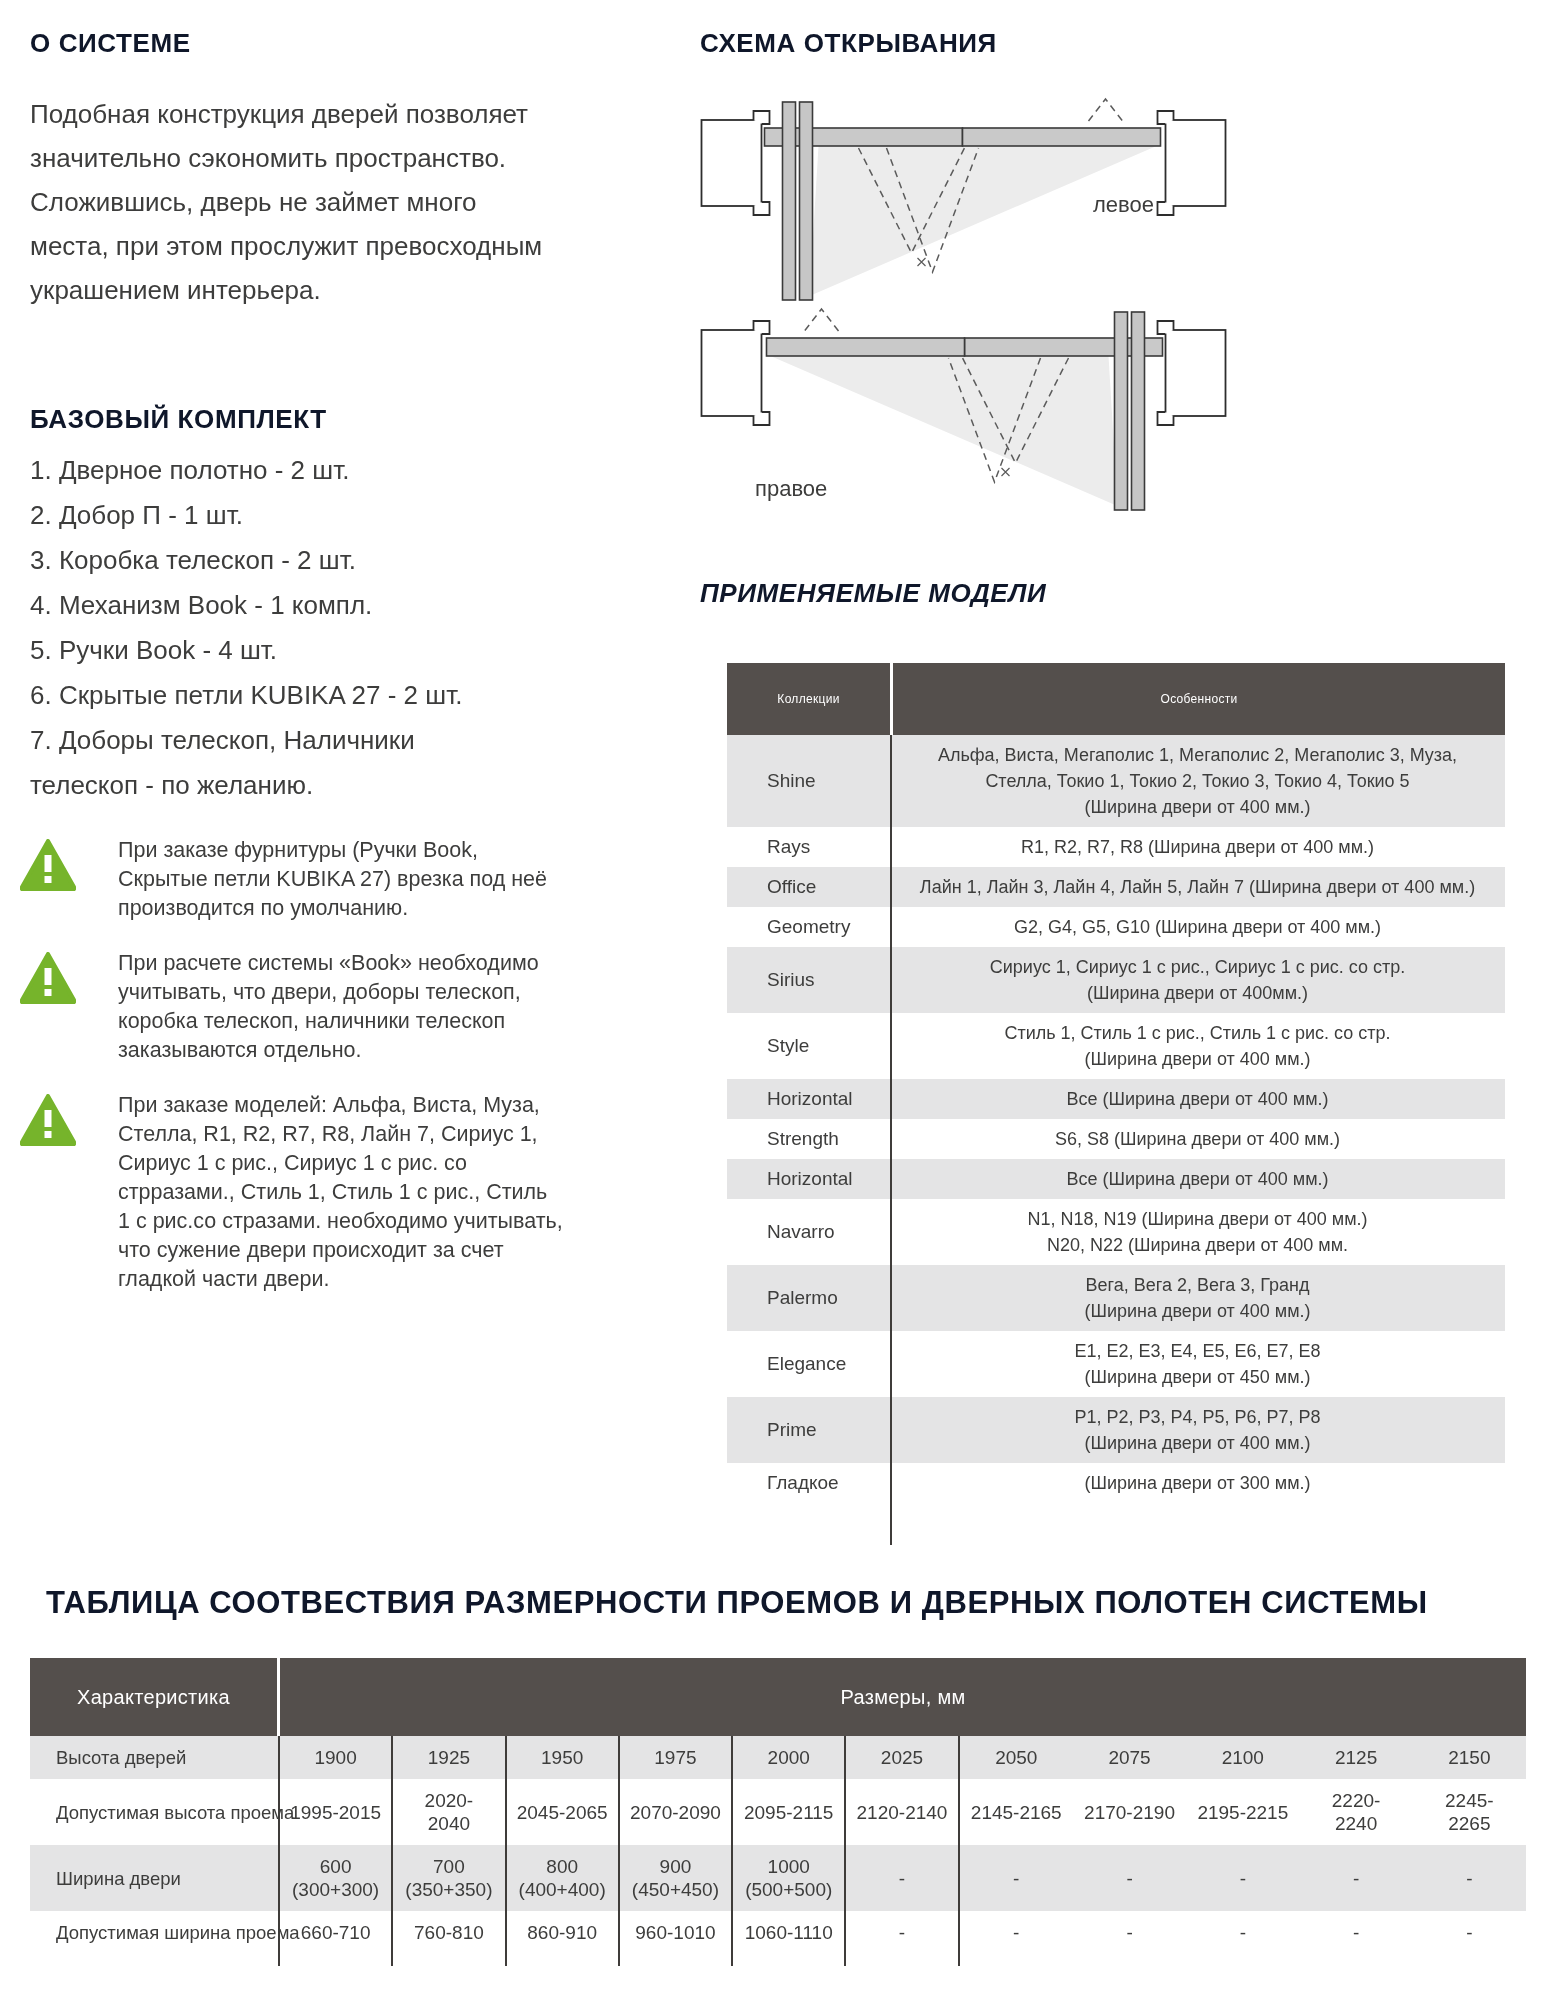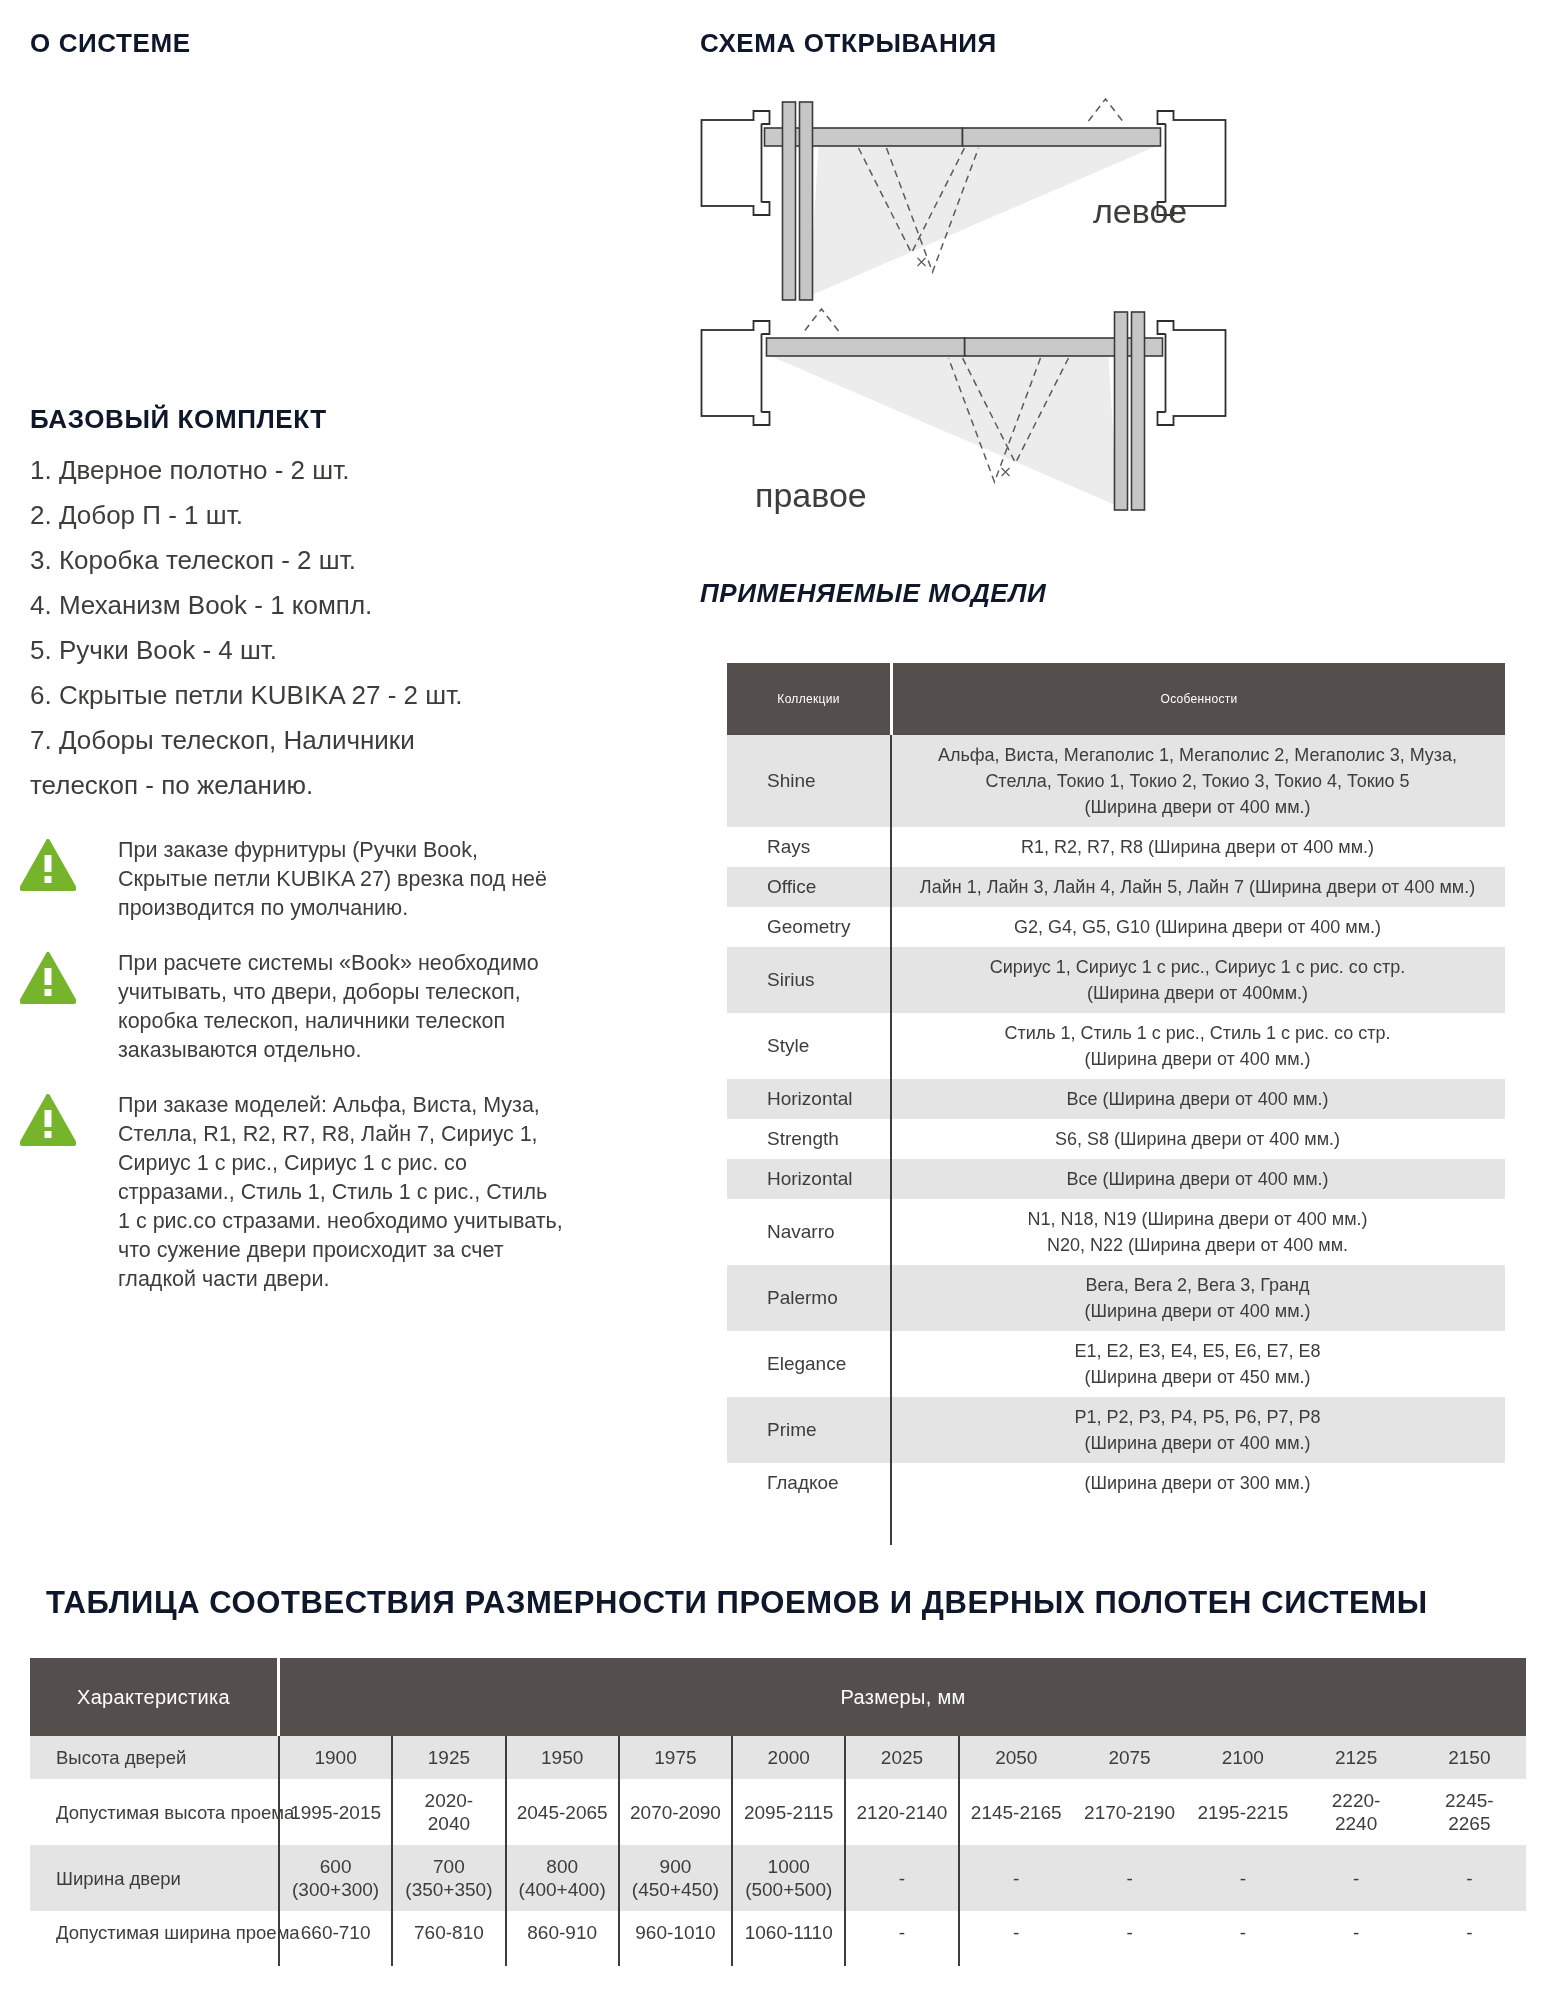--- a/index.html
+++ b/index.html
@@ -18,21 +18,21 @@
   
   .about-text{position:absolute;left:30px;top:92px;width:515px;font-size:26px;line-height:44px;color:var(--text);}
   .kit-list{position:absolute;left:30px;top:448px;width:470px;font-size:26px;line-height:45px;color:var(--text);}
   .warnings{position:absolute;left:20px;top:836px;width:545px;display:flex;flex-direction:column;gap:26px;}
   .warning{display:flex;gap:42px;align-items:flex-start;}
   .warning .icon{flex:0 0 56px;margin-top:3px;}
   .warning .wtext{font-size:21.5px;line-height:29px;width:463px;color:var(--text);}
 
   
   .diagram{position:absolute;left:697px;width:533px;height:215px;}
-  .diagram-label{position:absolute;font-size:34px;color:var(--text);}
+  .diagram-label{position:absolute;font-size:22px;color:var(--text);}
 
   
   .models{position:absolute;left:727px;top:663px;width:778px;}
   .mhead{display:grid;grid-template-columns:163px 1fr;gap:3px;}
   .mhcell{background:var(--header-dark);color:#fff;font-size:12px;height:72px;display:flex;align-items:center;justify-content:center;letter-spacing:.3px;}
   .mbody{position:relative;}
   .mdivider{position:absolute;left:163px;top:0;bottom:-42px;width:2px;background:var(--line-dark);}
   .mrow{display:grid;grid-template-columns:163px 1fr;}
   .mrow.gray{background:var(--row-gray);}
   .mcol1{display:flex;align-items:center;padding:7px 0 7px 40px;font-size:19px;}
@@ -49,20 +49,21 @@
   .bcell.blabel{justify-content:flex-start;text-align:left;padding-left:26px;font-size:18.5px;white-space:nowrap;}
   .vline{border-right:2px solid var(--line-dark);}
   .brow.spacer .bcell{height:12px;padding:0;}
 </style>
 </head>
 <body>
 
 <div id="page">
 
   <div class="h1" style="left:30px;top:28px;">О СИСТЕМЕ</div>
+  <div class="about-text">Подобная конструкция дверей позволяет значительно сэкономить пространство. Сложившись, дверь не займет много места, при этом прослужит превосходным украшением интерьера.</div>
 
   <div class="h1" style="left:30px;top:368px;margin-top:36px;">БАЗОВЫЙ КОМПЛЕКТ</div>
   <div class="kit-list">
     <div>1. Дверное полотно - 2 шт.</div>
     <div>2. Добор П - 1 шт.</div>
     <div>3. Коробка телескоп - 2 шт.</div>
     <div>4. Механизм Book - 1 компл.</div>
     <div>5. Ручки Book - 4 шт.</div>
     <div>6. Скрытые петли KUBIKA 27 - 2 шт.</div>
     <div>7. Доборы телескоп, Наличники телескоп - по желанию.</div>

